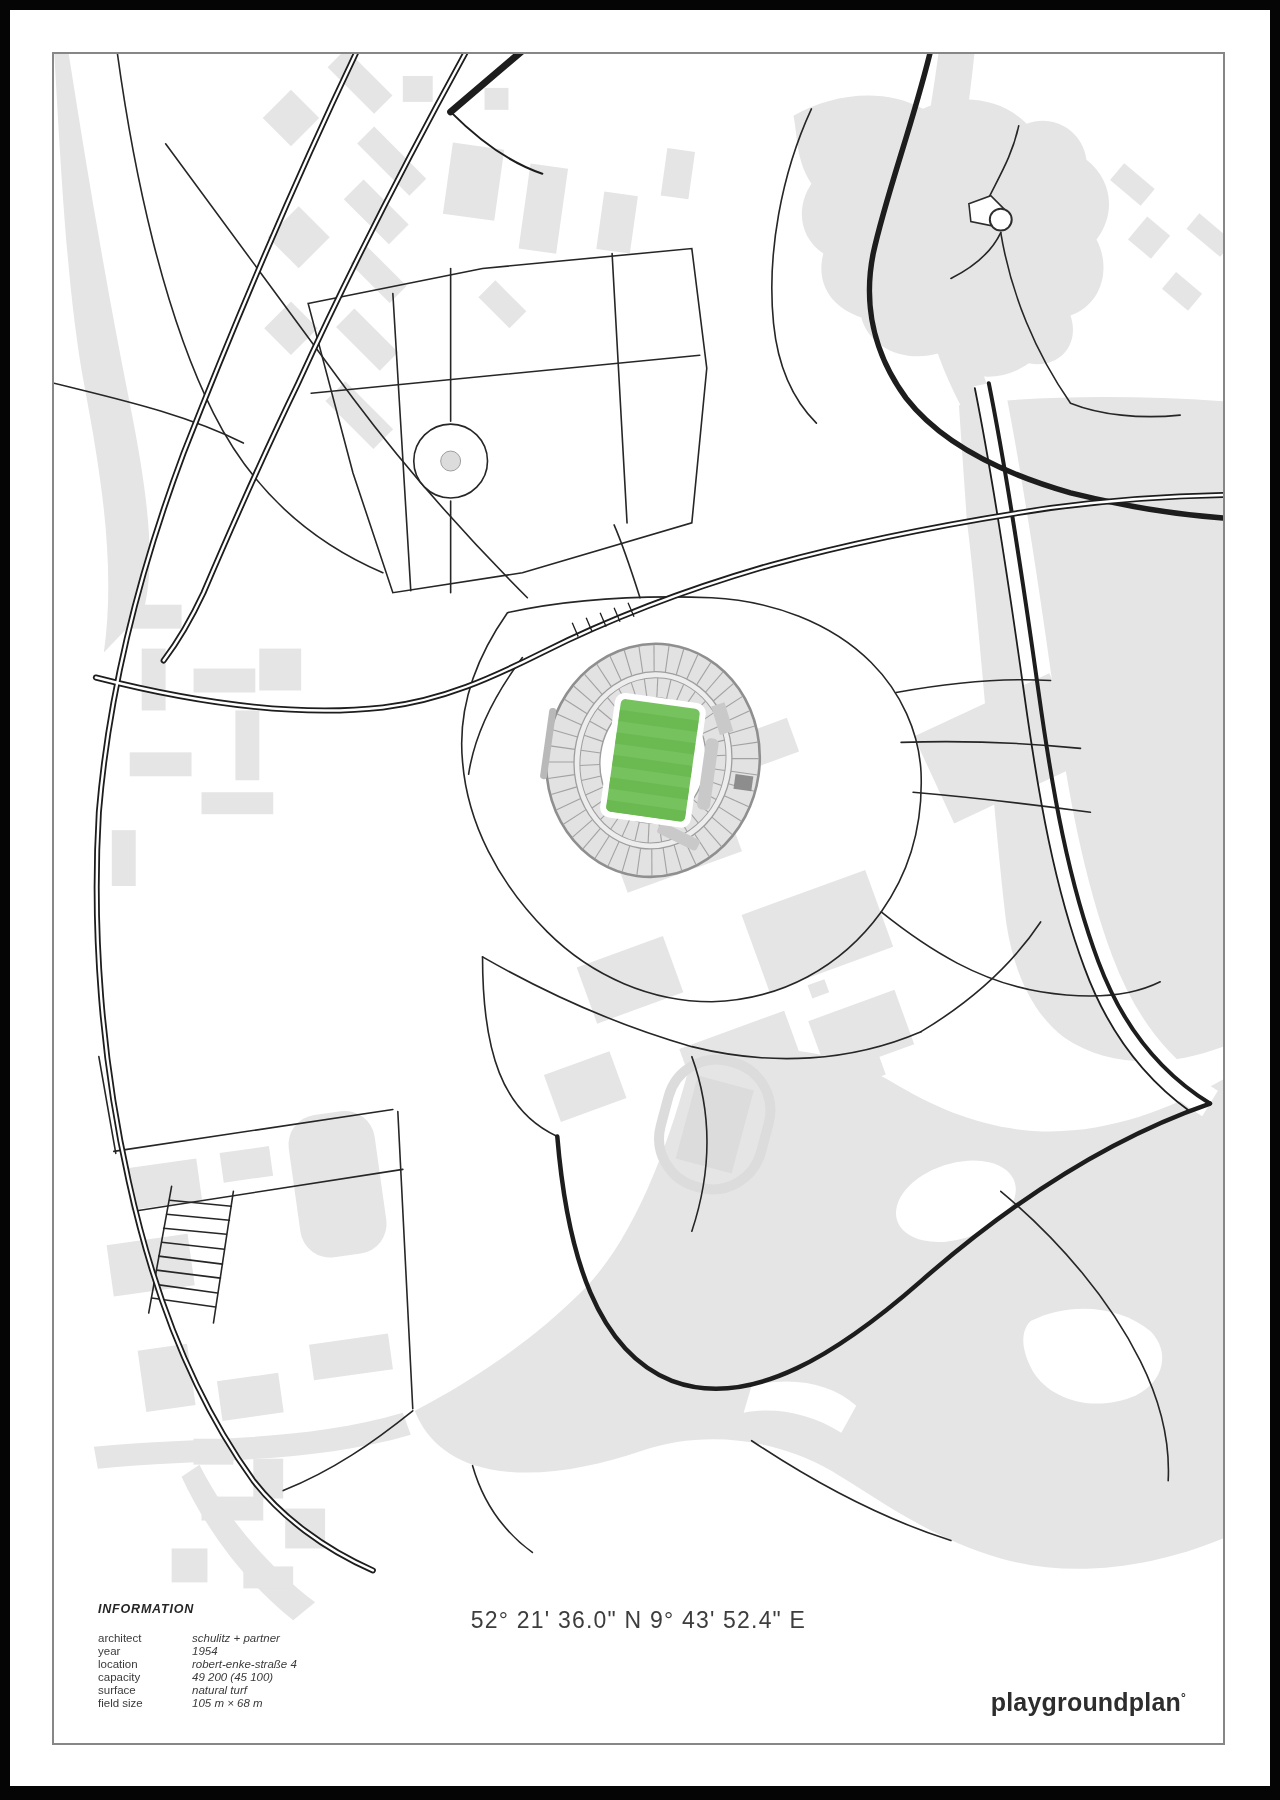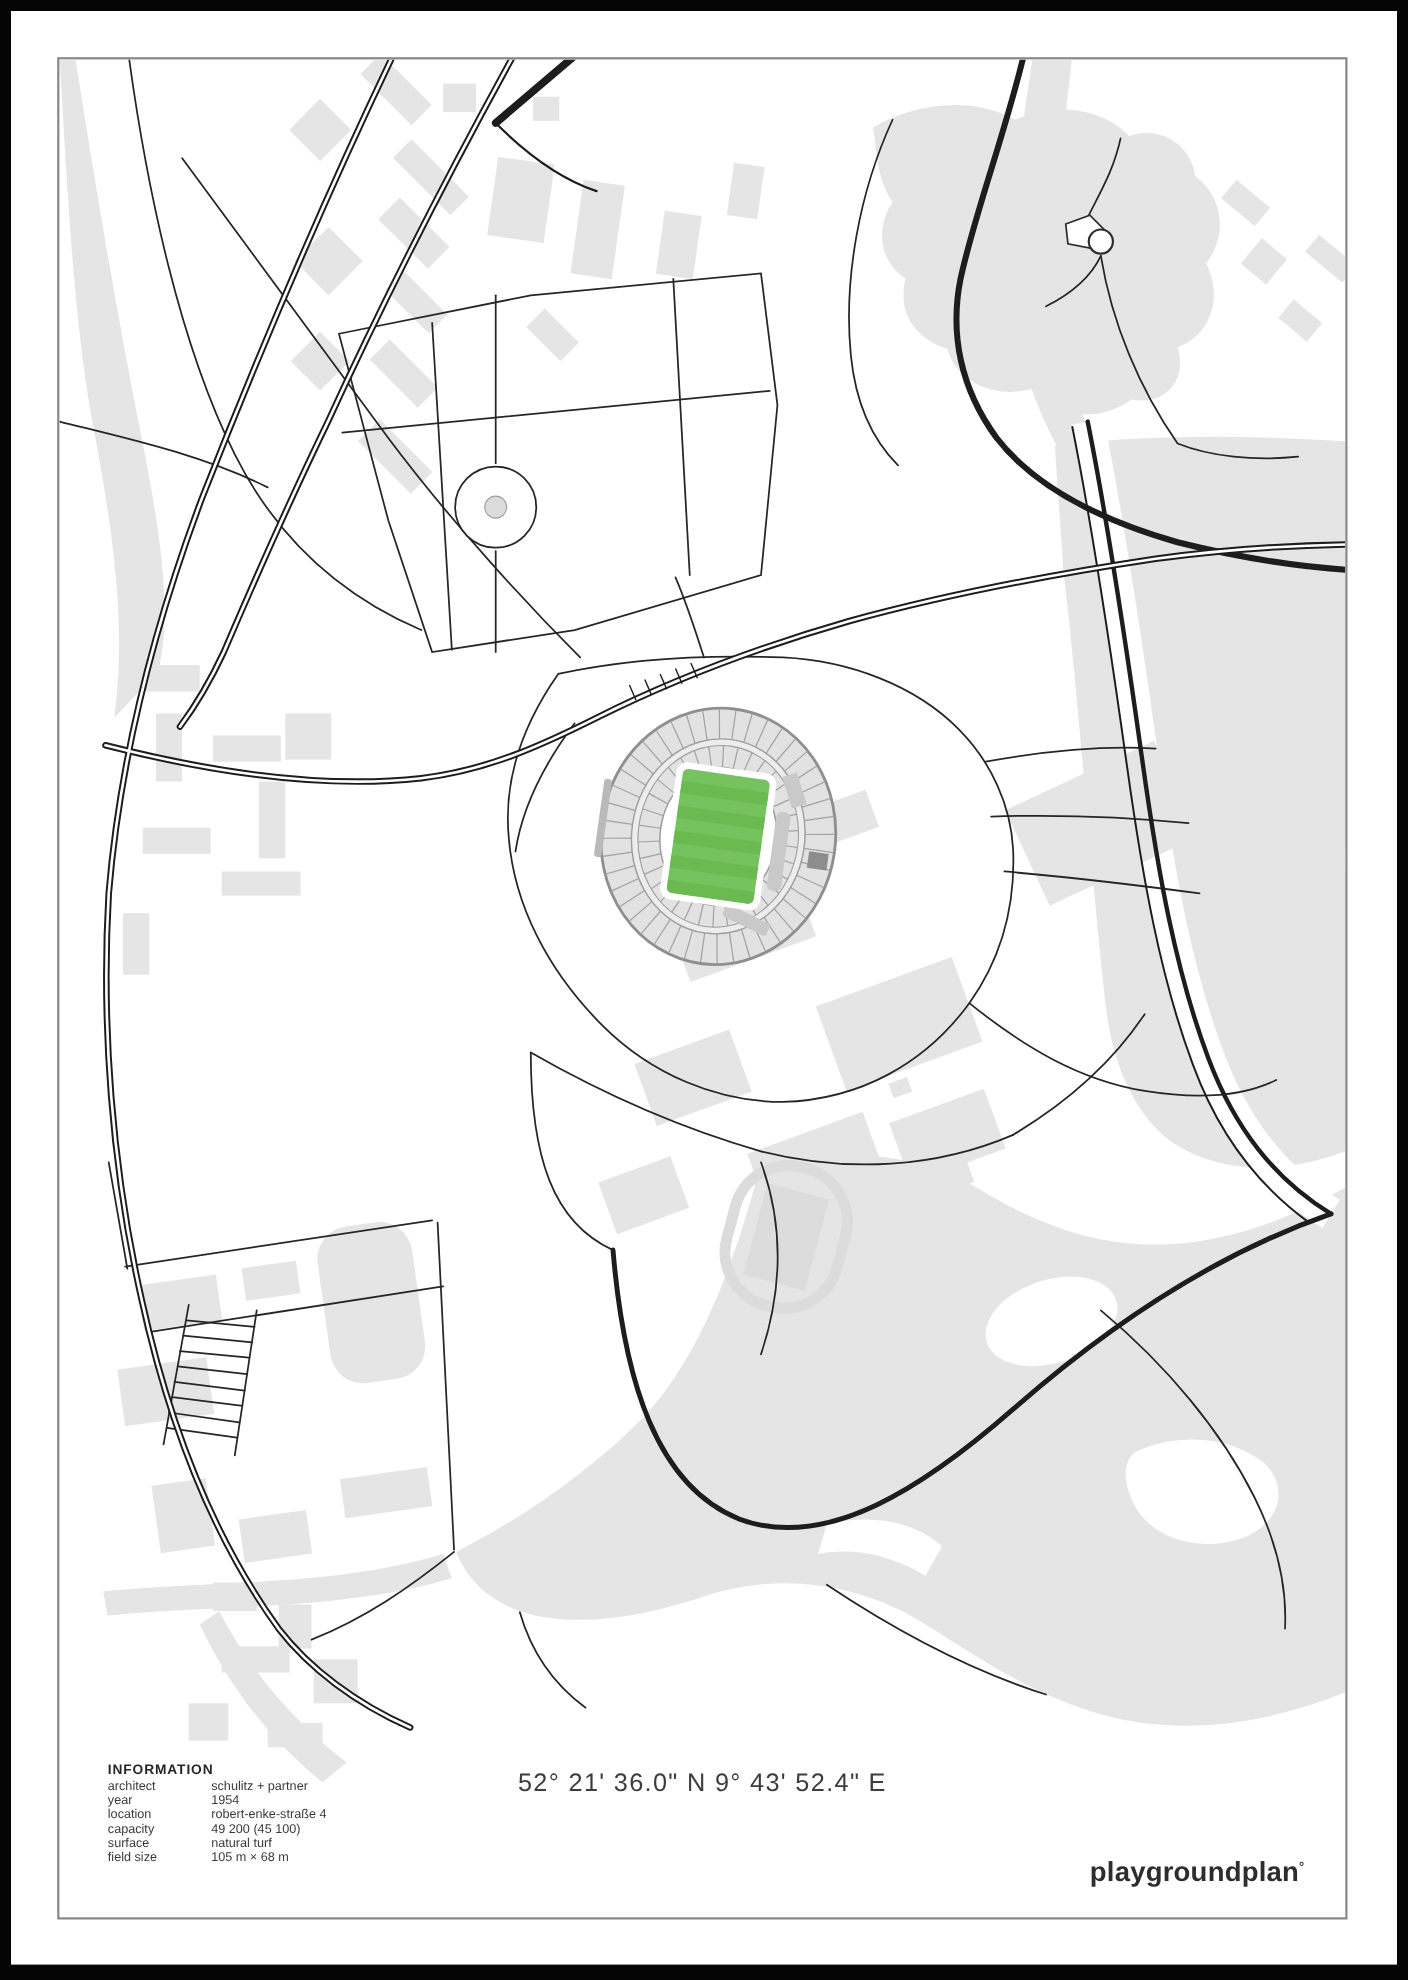--- a/index.html
+++ b/index.html
@@ -1,25 +1,25 @@
 <!DOCTYPE html>
 <html><head>
 <meta charset="utf-8">
 <style>
   html,body{margin:0;padding:0;background:#050505;}
   .page{position:relative;width:1280px;height:1800px;background:#050505;font-family:"Liberation Sans",sans-serif;}
   .poster{position:absolute;left:10px;top:10px;right:10px;bottom:14px;background:#ffffff;}
   .map-frame{position:absolute;left:42px;top:42px;width:1173px;height:1693px;border:2px solid #878787;box-sizing:border-box;background:#ffffff;overflow:hidden;}
   .map-frame svg.citymap{position:absolute;left:0;top:0;width:100%;height:100%;display:block;}
   .info{position:absolute;left:44px;top:1548px;color:#303030;}
-  .info-heading{font-size:12.5px;font-weight:700;letter-spacing:.8px;color:#262626;}
-  .info-rows{margin-top:2px;font-size:11.5px;line-height:13px;color:#3a3a3a;}
+  .info-heading{font-size:12.5px;font-weight:700;letter-spacing:.8px;color:#262626;font-style:italic;}
+  .info-rows{margin-top:16px;font-size:11.5px;line-height:13px;color:#3a3a3a;}
   .info-row{display:flex;}
   .info-label{width:94px;flex:0 0 94px;}
-  .info-value{white-space:nowrap;}
+  .info-value{white-space:nowrap;font-style:italic;}
   .title-block{position:absolute;left:0;top:1545px;width:100%;text-align:center;pointer-events:none;}
   .city-title{font-size:70px;line-height:72px;font-weight:700;letter-spacing:1.5px;color:#262626;}
   .coords{margin-top:8px;font-size:23px;letter-spacing:1.2px;color:#3d3d3d;}
   .brand{position:absolute;right:37px;top:1634px;font-size:25px;font-weight:700;letter-spacing:.2px;color:#2d2d2d;margin-left:20px;}
   .brand sup{font-size:12px;font-weight:700;}
 </style>
 </head>
 <body>
 
 <div class="page">

